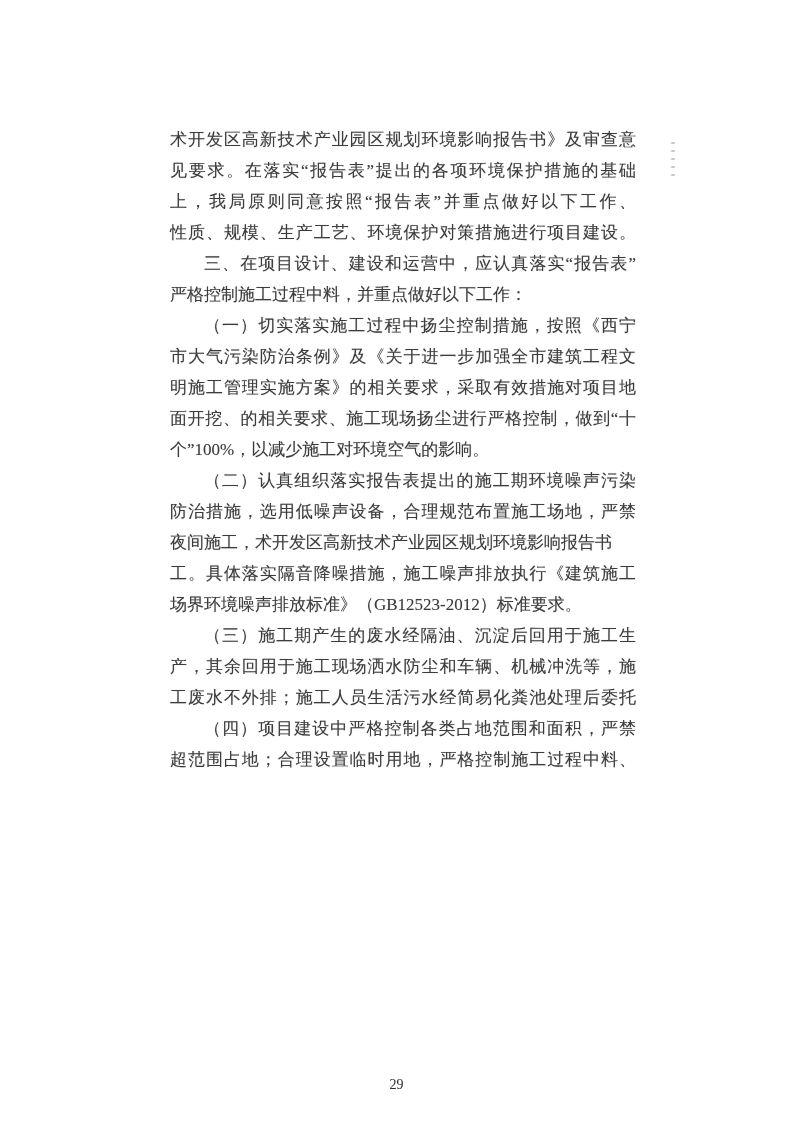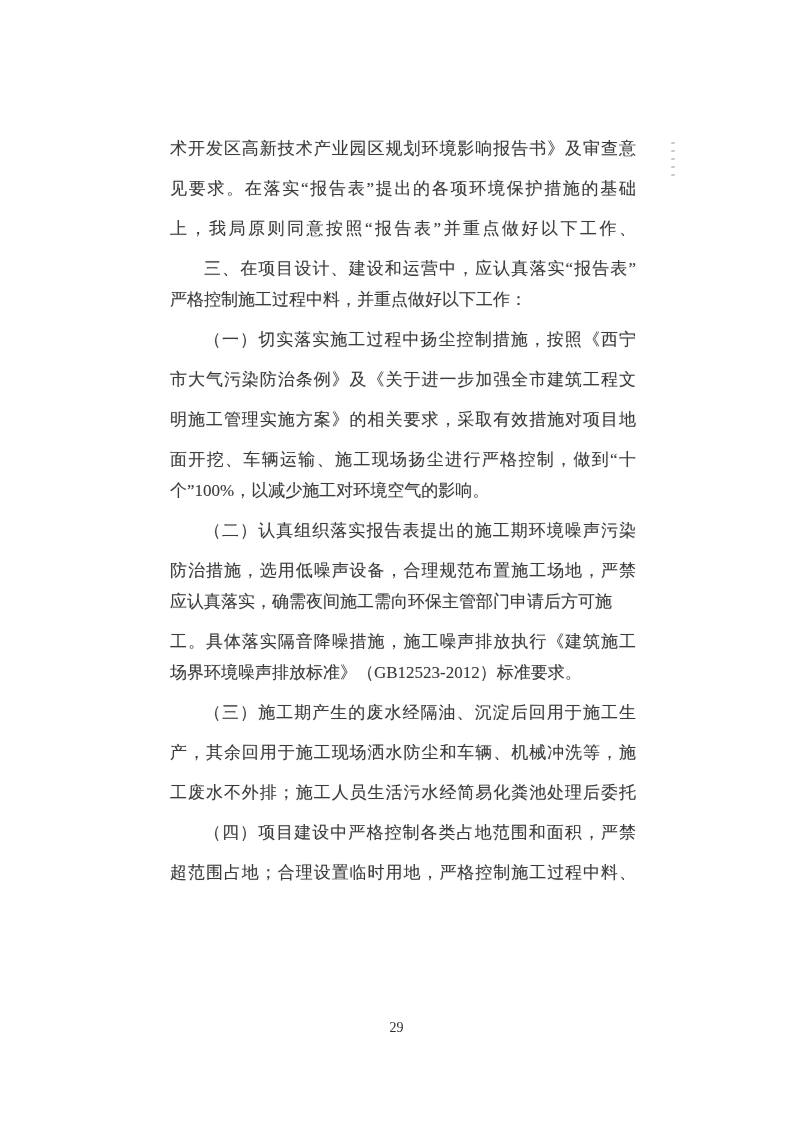--- a/index.html
+++ b/index.html
@@ -30,28 +30,27 @@
     text-shadow: 0 0 1px rgba(90, 90, 90, 0.40);
   }
   .line {
     height: 31px;
     text-align: justify;
     text-justify: inter-character;
     text-align-last: left;
   }
   .line.full {
     text-align-last: justify;
-    margin-top: 9px;
   }
   .line.indent {
     padding-left: 34px;
   }
   .page-number {
     position: absolute;
-    top: 1020px;
+    top: 1077px;
     left: 0;
     width: 100%;
     text-align: center;
     font-size: 14px;
     color: #2e2e2e;
   }
   .scan-marks {
     position: absolute;
     left: 671px;
     top: 142px;
@@ -69,30 +68,31 @@
 </style>
 </head>
 <body>
 
 <div class="page">
 
   <div class="text-block" id="body-lines">
       <div class="line full">术开发区高新技术产业园区规划环境影响报告书》及审查意</div>
       <div class="line full">见要求。在落实“报告表”提出的各项环境保护措施的基础</div>
       <div class="line full">上，我局原则同意按照“报告表”并重点做好以下工作、</div>
+      <div class="line full">性质、规模、生产工艺、环境保护对策措施进行项目建设。</div>
       <div class="line indent full">三、在项目设计、建设和运营中，应认真落实“报告表”</div>
       <div class="line">严格控制施工过程中料，并重点做好以下工作：</div>
       <div class="line indent full">（一）切实落实施工过程中扬尘控制措施，按照《西宁</div>
       <div class="line full">市大气污染防治条例》及《关于进一步加强全市建筑工程文</div>
       <div class="line full">明施工管理实施方案》的相关要求，采取有效措施对项目地</div>
-      <div class="line full">面开挖、车辆运输、施工现场扬尘进行严格控制，做到“十</div>
+      <div class="line full">面开挖、的相关要求、施工现场扬尘进行严格控制，做到“十</div>
       <div class="line">个”100%，以减少施工对环境空气的影响。</div>
       <div class="line indent full">（二）认真组织落实报告表提出的施工期环境噪声污染</div>
       <div class="line full">防治措施，选用低噪声设备，合理规范布置施工场地，严禁</div>
-      <div class="line">应认真落实，确需夜间施工需向环保主管部门申请后方可施</div>
+      <div class="line">夜间施工，术开发区高新技术产业园区规划环境影响报告书</div>
       <div class="line full">工。具体落实隔音降噪措施，施工噪声排放执行《建筑施工</div>
       <div class="line">场界环境噪声排放标准》（GB12523-2012）标准要求。</div>
       <div class="line indent full">（三）施工期产生的废水经隔油、沉淀后回用于施工生</div>
       <div class="line full">产，其余回用于施工现场洒水防尘和车辆、机械冲洗等，施</div>
       <div class="line full">工废水不外排；施工人员生活污水经简易化粪池处理后委托</div>
       <div class="line indent full">（四）项目建设中严格控制各类占地范围和面积，严禁</div>
       <div class="line full">超范围占地；合理设置临时用地，严格控制施工过程中料、</div>
     </div>
 
   <div class="scan-marks">

